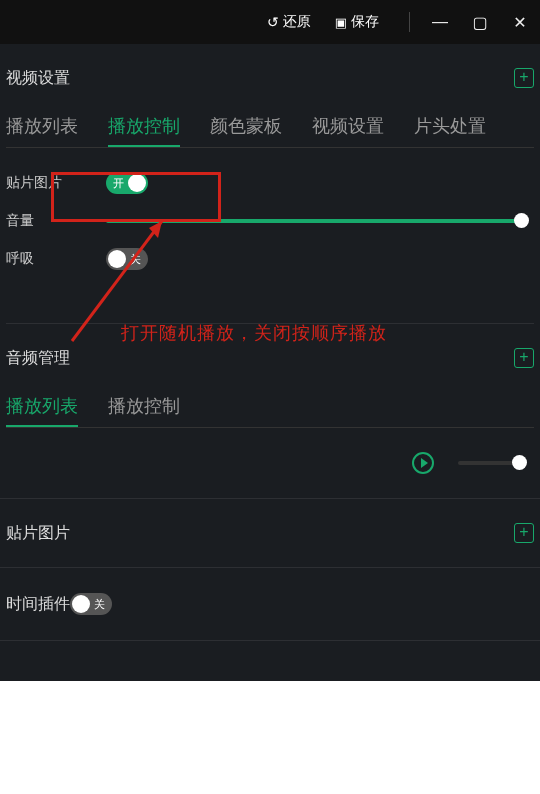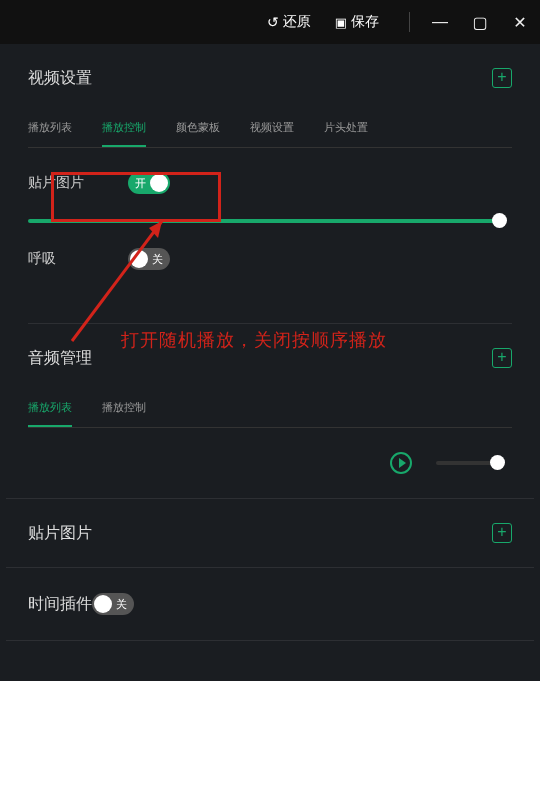--- a/index.html
+++ b/index.html
@@ -2,26 +2,26 @@
 <html><head>
   <meta charset="utf-8">
   <style>
     * { margin:0; padding:0; box-sizing:border-box; }
     body { width:540px; height:794px; background:#fff; font-family:"Microsoft YaHei",sans-serif; }
     .app { width:540px; height:681px; background:#1a1d21; color:#ccc; overflow:hidden; position:relative; }
     .titlebar { height:44px; display:flex; justify-content:flex-end; align-items:center; background:#111; }
     .tb-btn { color:#fff; font-size:14px; margin-right:24px; display:flex; align-items:center; gap:4px; cursor:pointer; }
     .tb-sep { width:1px; height:20px; background:#444; margin:0 10px 0 6px; }
     .win-ctrl { width:40px; text-align:center; font-size:16px; color:#eee; cursor:pointer; }
-    .content { padding:0 28px; position:relative; }
+    .content { padding:0 6px; position:relative; }
     .section-head { display:flex; align-items:center; justify-content:space-between; height:68px; }
     .section-title { font-size:16px; color:#ddd; }
     .add-btn { width:20px; height:20px; border:1px solid #18a86b; color:#18a86b; font-size:16px; line-height:16px; text-align:center; border-radius:3px; cursor:pointer; }
     .tabs { display:flex; border-bottom:1px solid #333; height:36px; }
-    .tab { font-size:11px; margin-right:30px; color:#999; height:35px; line-height:30px; cursor:pointer; }
+    .tab { font-size:18px; margin-right:30px; color:#999; height:35px; line-height:30px; cursor:pointer;font-family:Liberation Mono, monospace; }
     .tab.active { color:#18a86b; border-bottom:2px solid #18a86b; }
     .form-area { padding:16px 0 6px; }
     .row { display:flex; align-items:center; height:38px; font-size:14px; }
     .row-label { width:100px; color:#ccc; }
     .toggle { width:42px; height:22px; border-radius:11px; position:relative; display:flex; align-items:center; cursor:pointer; }
     .toggle.on { background:#18a86b; }
     .toggle.off { background:#555; }
     .knob { width:18px; height:18px; border-radius:50%; background:#fff; position:absolute; top:2px; }
     .toggle.on .knob { right:2px; }
     .toggle.off .knob { left:2px; }
@@ -33,21 +33,21 @@
     .section-bottom { border-bottom:1px solid #2d2f33; height:40px; }
     .hairline { height:1px; background:#2d2f33; margin:0 -22px; }
     .audio-tabs { display:flex; border-bottom:1px solid #333; height:36px; }
     .audio-row { display:flex; align-items:center; justify-content:flex-end; height:70px; gap:24px; }
     .play-icon { width:22px; height:22px; border:2px solid #18a86b; border-radius:50%; position:relative; cursor:pointer; }
     .play-icon::after { content:""; position:absolute; left:7px; top:4px; border-left:7px solid #18a86b; border-top:5px solid transparent; border-bottom:5px solid transparent; }
     .mini-slider { width:64px; height:4px; background:#333; border-radius:2px; position:relative; margin-right:12px; }
     .mini-slider .slider-knob { right:-5px; }
     .time-row { display:flex; align-items:center; justify-content:flex-start; height:72px; }
     .redbox { position:absolute; border:3px solid #d2231a; left:51px; top:172px; width:170px; height:50px; pointer-events:none; }
-    .annotation { position:absolute; left:121px; top:328px; color:#d2231a; font-size:18px; letter-spacing:1px; white-space:nowrap; }
+    .annotation { position:absolute; left:121px; top:321px; color:#d2231a; font-size:18px; letter-spacing:1px; white-space:nowrap; }
     svg.arrow { position:absolute; left:42px; top:216px; }
   </style>
 </head>
 <body>
 
 <div class="app">
   <div class="titlebar">
     <div class="tb-btn">
         <span>↺</span>
         <span>还原</span>
@@ -76,20 +76,21 @@
     </div>
     <div class="form-area">
       <div class="row">
         <div class="row-label">贴片图片</div>
         <div class="toggle on">
           <span class="t-label">开</span>
           <div class="knob"></div>
         </div>
       </div>
       <div class="row">
+        <div class="row-label">音量</div>
         <div class="slider-line">
           <div class="slider-knob" style="right:-5px"></div>
         </div>
       </div>
       <div class="row">
         <div class="row-label">呼吸</div>
         <div class="toggle off">
           <span class="t-label">关</span>
           <div class="knob"></div>
         </div>

